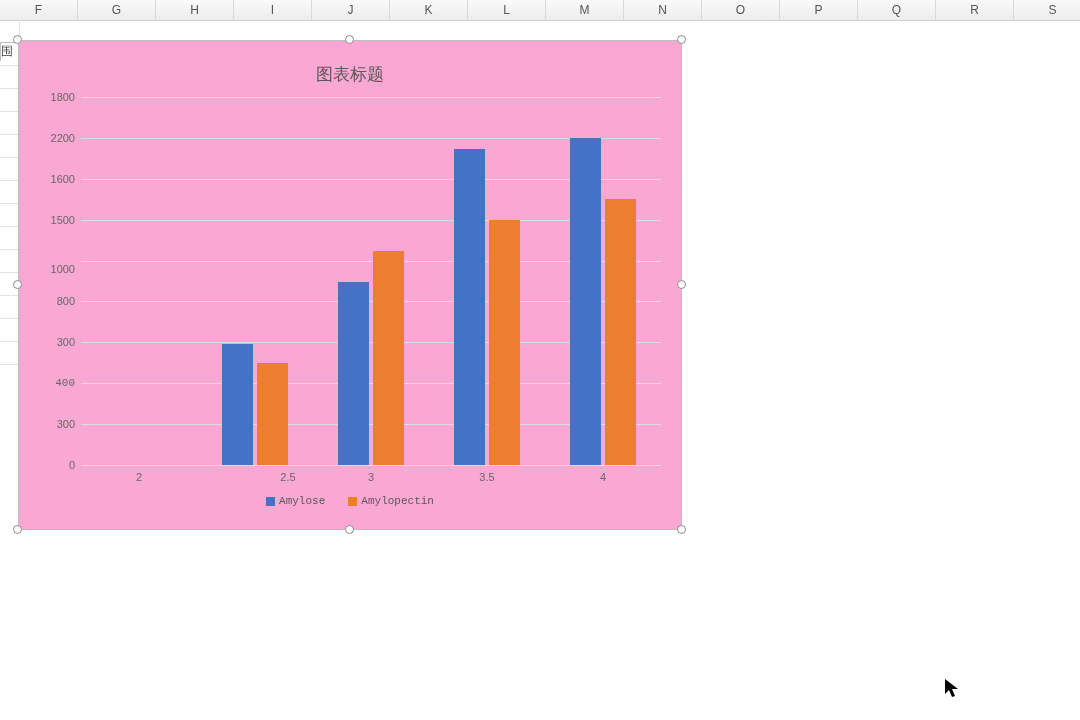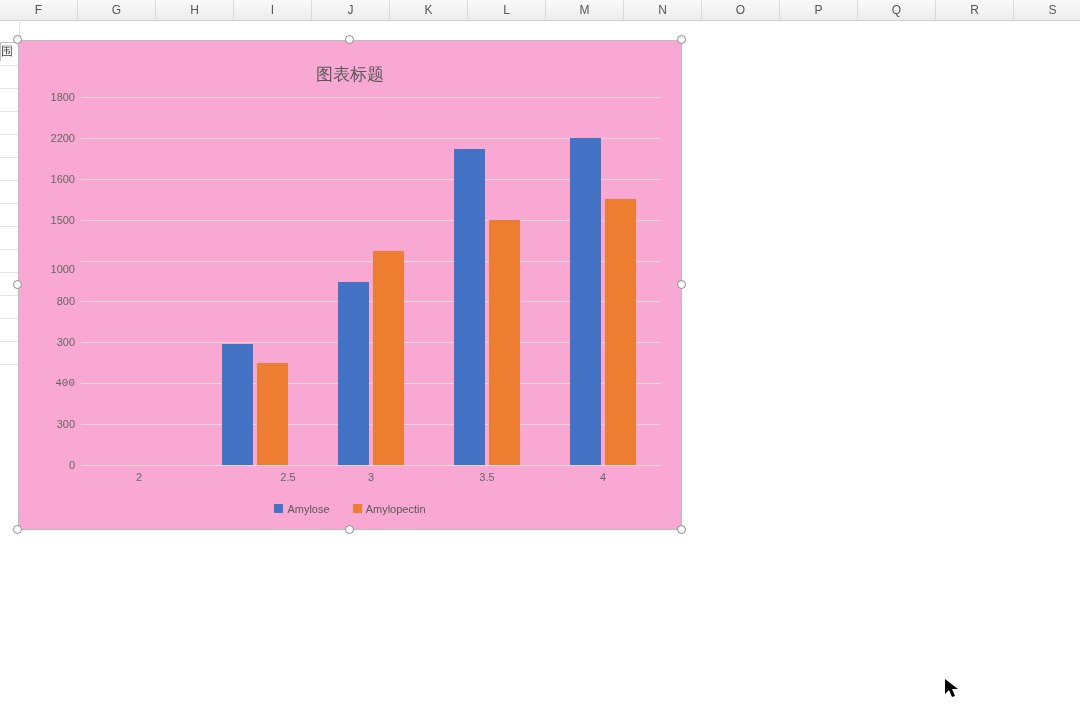--- a/index.html
+++ b/index.html
@@ -117,21 +117,21 @@
   .bar.s1 { background: #ED7D31; }
 
   .legend {
     position: absolute;
     left: 0; right: 0;
     bottom: 14px;
     text-align: center;
     font-size: 11px;
     color: #595959;
   }
-  .legend-item { display: inline-flex; align-items: center; margin: 0 10px; }
+  .legend-item { display: inline-flex; align-items: center; margin: 8px 10px; font-family: Liberation Mono, monospace; }
   .swatch {
     width: 9px; height: 9px;
     display: inline-block;
     margin-right: 4px;
   }
   .swatch.s0 { background: #4472C4; }
   .swatch.s1 { background: #ED7D31; }
 
   
   .cell-frag {

